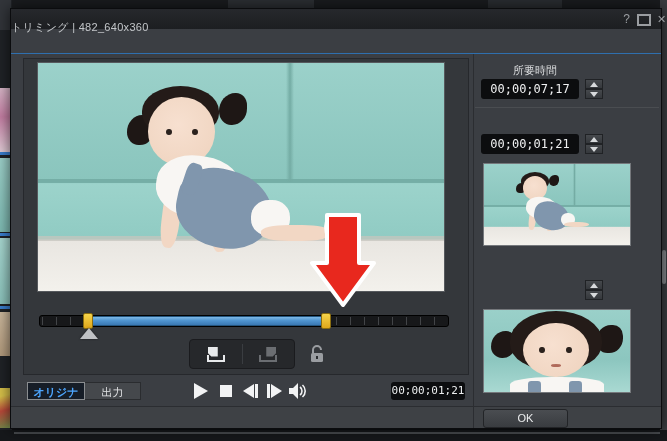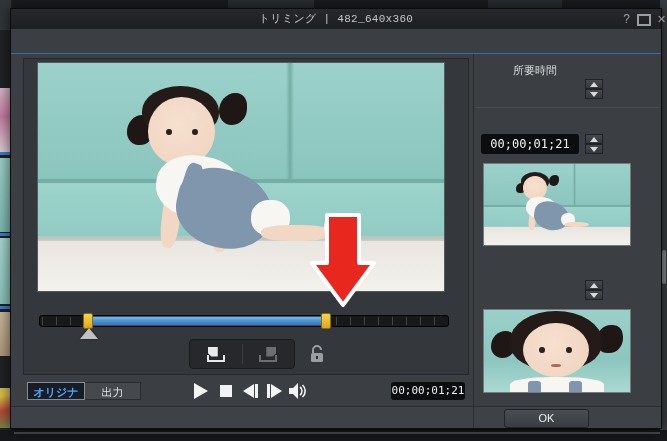--- a/index.html
+++ b/index.html
@@ -22,22 +22,22 @@
   #bgl-1{top:152px;} #bgl-2{top:233px;} #bgl-3{top:306px;}
   #bg-right{left:660px;top:0;width:7px;height:441px;background:#3a3d41;}
   #bg-right .knob{left:2px;top:250px;width:4px;height:34px;background:#85888c;border-radius:2px;}
   #bg-bottom{left:0;top:430px;width:667px;height:11px;background:#16181b;}
   #bg-bottom .line{left:14px;top:2px;width:646px;height:2px;background:#4a4d51;}
 
   
   #dialog{left:10px;top:8px;width:652px;height:421px;background:#3b3e43;
           border:1px solid #0b0c0e;box-shadow:0 0 14px rgba(0,0,0,.65);box-sizing:border-box;}
   #titlebar{left:0;top:0;width:650px;height:20px;background:linear-gradient(180deg,#26282c,#1c1e21);}
-  #title-text{left:0;top:0;width:650px;height:20px;line-height:20px;text-align:center;
-              color:#c3c6c9;font-size:11px;letter-spacing:.3px;font-family:Liberation Mono, monospace;}
+  #title-text{left:0;top:8px;width:650px;height:20px;line-height:20px;
+              color:#c3c6c9;font-size:11px;letter-spacing:.3px;}
   .win-btn{top:3px;width:15px;height:14px;line-height:14px;text-align:center;color:#9a9da1;
            font-size:12px;cursor:default;}
   #btn-help{left:608px;} #btn-close{left:643px;font-size:11px;}
   #btn-max{left:626px;top:5px;width:10px;height:8px;border:2px solid #9a9da1;background:transparent;}
   #accent-line{left:0;top:44px;width:650px;height:1px;background:#2f6fae;}
 
   
   #preview-panel{left:12px;top:49px;width:446px;height:317px;background:#34373b;
                  border:1px solid #26282c;box-sizing:border-box;}
   #video-frame{left:13px;top:3px;width:408px;height:230px;border:1px solid #56595d;
@@ -140,21 +140,21 @@
   .tri-up{width:0;height:0;border-left:4px solid transparent;border-right:4px solid transparent;
       border-bottom:5px solid #d8dadc;}
   .tri-down{width:0;height:0;border-left:4px solid transparent;border-right:4px solid transparent;
       border-top:5px solid #d8dadc;}
   #rp-sep{left:464px;top:98px;width:184px;height:1px;background:#55585c;opacity:.6;}
   .thumb{left:472px;width:148px;height:83px;border:1px solid #75787c;box-sizing:border-box;overflow:hidden;}
   #thumb-start{top:154px;} #thumb-end{top:300px;height:84px;}
   .dlg-btn{top:400px;width:85px;height:19px;background:linear-gradient(180deg,#4a4d51,#393c40);
       border:1px solid #222427;border-radius:3px;color:#eceeef;font-size:11px;line-height:17px;
       text-align:center;box-sizing:border-box;}
-  #btn-ok{left:493px;} #btn-cancel{left:562px;}
+  #btn-ok{left:472px;} #btn-cancel{left:562px;}
 </style>
 </head>
 <body>
 
 <div class="abs" id="bg-top">
   <div class="abs seg1"></div>
   <div class="abs seg2"></div>
 </div>
 <div class="abs" id="bg-left">
   <div class="abs bg-thumb" id="bgt-top"></div>
@@ -275,20 +275,21 @@
       </svg>
   </div>
   <div class="abs" id="timecode-main">00;00;01;21</div>
 
   <div class="abs" id="row-sep"></div>
   <div class="abs" id="footer-strip"></div>
 
   <div class="abs" id="vert-divider"></div>
 
   <div class="abs rp-label" id="lbl-duration">所要時間</div>
+  <div class="abs tc-field" id="field-duration">00;00;07;17</div>
   <div class="abs spinner" id="spin-duration">
     <div class="spin-half">
         <span class="tri-up"></span>
       </div>
     <div class="spin-half">
         <span class="tri-down"></span>
       </div>
   </div>
   <div class="abs" id="rp-sep"></div>
 

